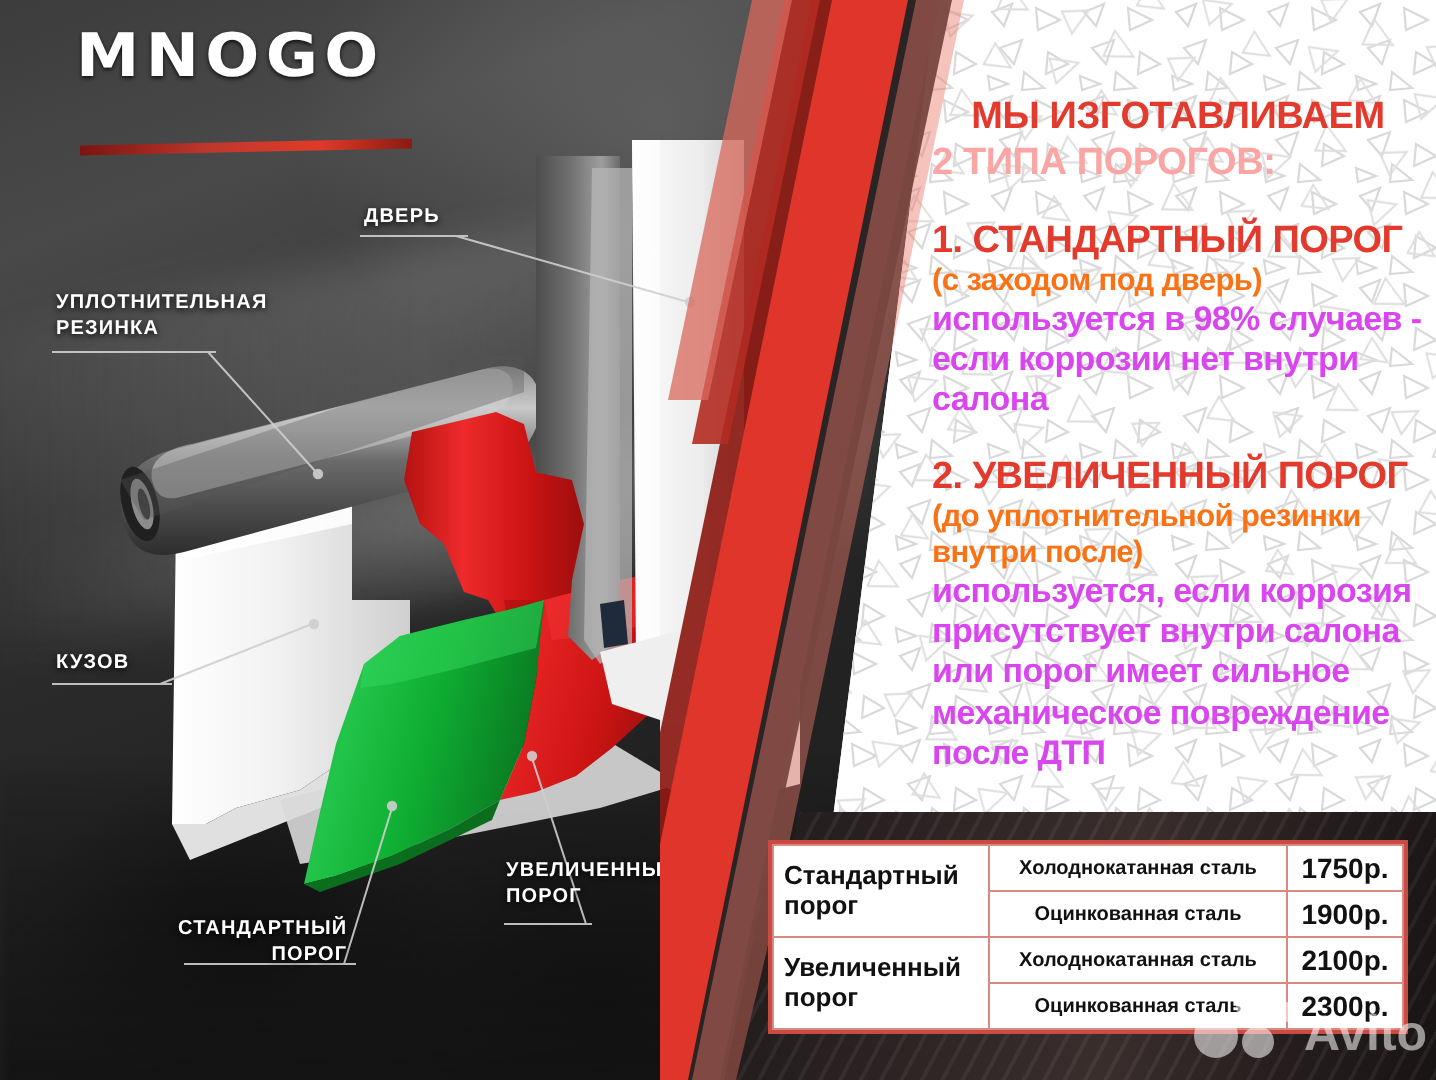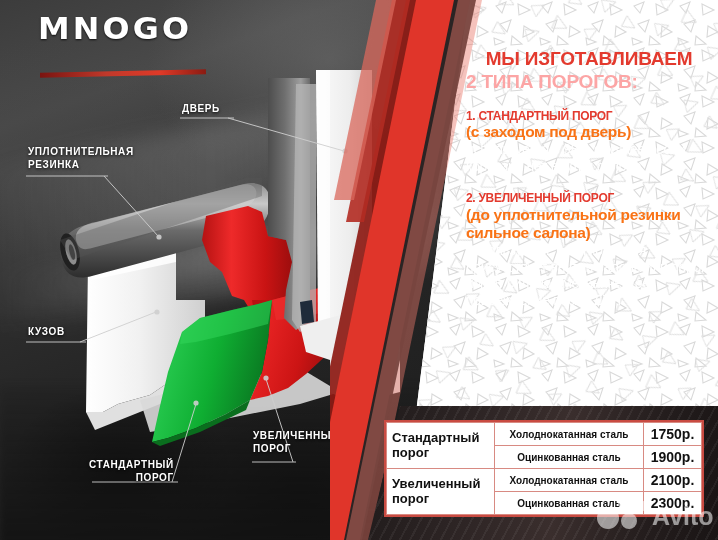--- a/index.html
+++ b/index.html
@@ -86,23 +86,23 @@
   }
   .hdr1{
     color:#e33a2e; font-weight:700; font-size:19px; letter-spacing:-.2px;
     text-align:center; line-height:1.12;margin-top:24px;
   }
   .hdr2{
     color:#fca5a5; font-weight:700; font-size:19px; letter-spacing:-.2px;
     text-align:left; line-height:1.12; margin-top:2px;
   }
   .sec{ margin-top:17px; }
-  .sec-t{ color:#e33a2e; font-weight:700; font-size:12px; line-height:1.16; letter-spacing:-.3px; }
+  .sec-t{ color:#e33a2e; font-weight:700; font-size:19px; line-height:1.16; letter-spacing:-.3px; }
   .sec-s{ color:#f97316; font-weight:700; font-size:15.5px; line-height:1.16; letter-spacing:-.3px; }
-  .sec-b{ color:#ffffff; font-weight:400; font-size:14px; line-height:1.2; letter-spacing:-.3px; }
+  .sec-b{ color:#d946ef; font-weight:700; font-size:17px; line-height:1.2; letter-spacing:-.3px; }
 
   
   .dark-band{
     position:absolute; left:368px; top:406px; width:350px; height:134px;
     background:
       repeating-linear-gradient(118deg, rgba(255,255,255,.055) 0 2px, rgba(0,0,0,0) 2px 9px),
       linear-gradient(100deg,#201b1b 0%,#2b2323 25%,#3a2e2d 55%,#241d1d 80%,#191414 100%);
     clip-path:polygon(32px 0, 350px 0, 350px 134px, 0px 134px);
   }
   .price-table{
@@ -316,21 +316,21 @@
     <div class="hdr2">2 ТИПА ПОРОГОВ:</div>
 
     <div class="sec">
       <div class="sec-t">1. СТАНДАРТНЫЙ ПОРОГ</div>
       <div class="sec-s">(с заходом под дверь)</div>
       <div class="sec-b">используется в 98% случаев - если коррозии нет внутри салона</div>
     </div>
 
     <div class="sec">
       <div class="sec-t">2. УВЕЛИЧЕННЫЙ ПОРОГ</div>
-      <div class="sec-s">(до уплотнительной резинки сильное салона)</div>
+      <div class="sec-s">(до уплотнительной резинки внутри после)</div>
       <div class="sec-b">используется, если коррозия присутствует внутри салона или порог имеет сильное механическое повреждение после ДТП</div>
     </div>
   </div>
 
   <div class="dark-band"></div>
 
   <table class="price-table">
     <tbody>
       <tr>
         <td class="pt-type" rowspan="2">Стандартный порог</td>

